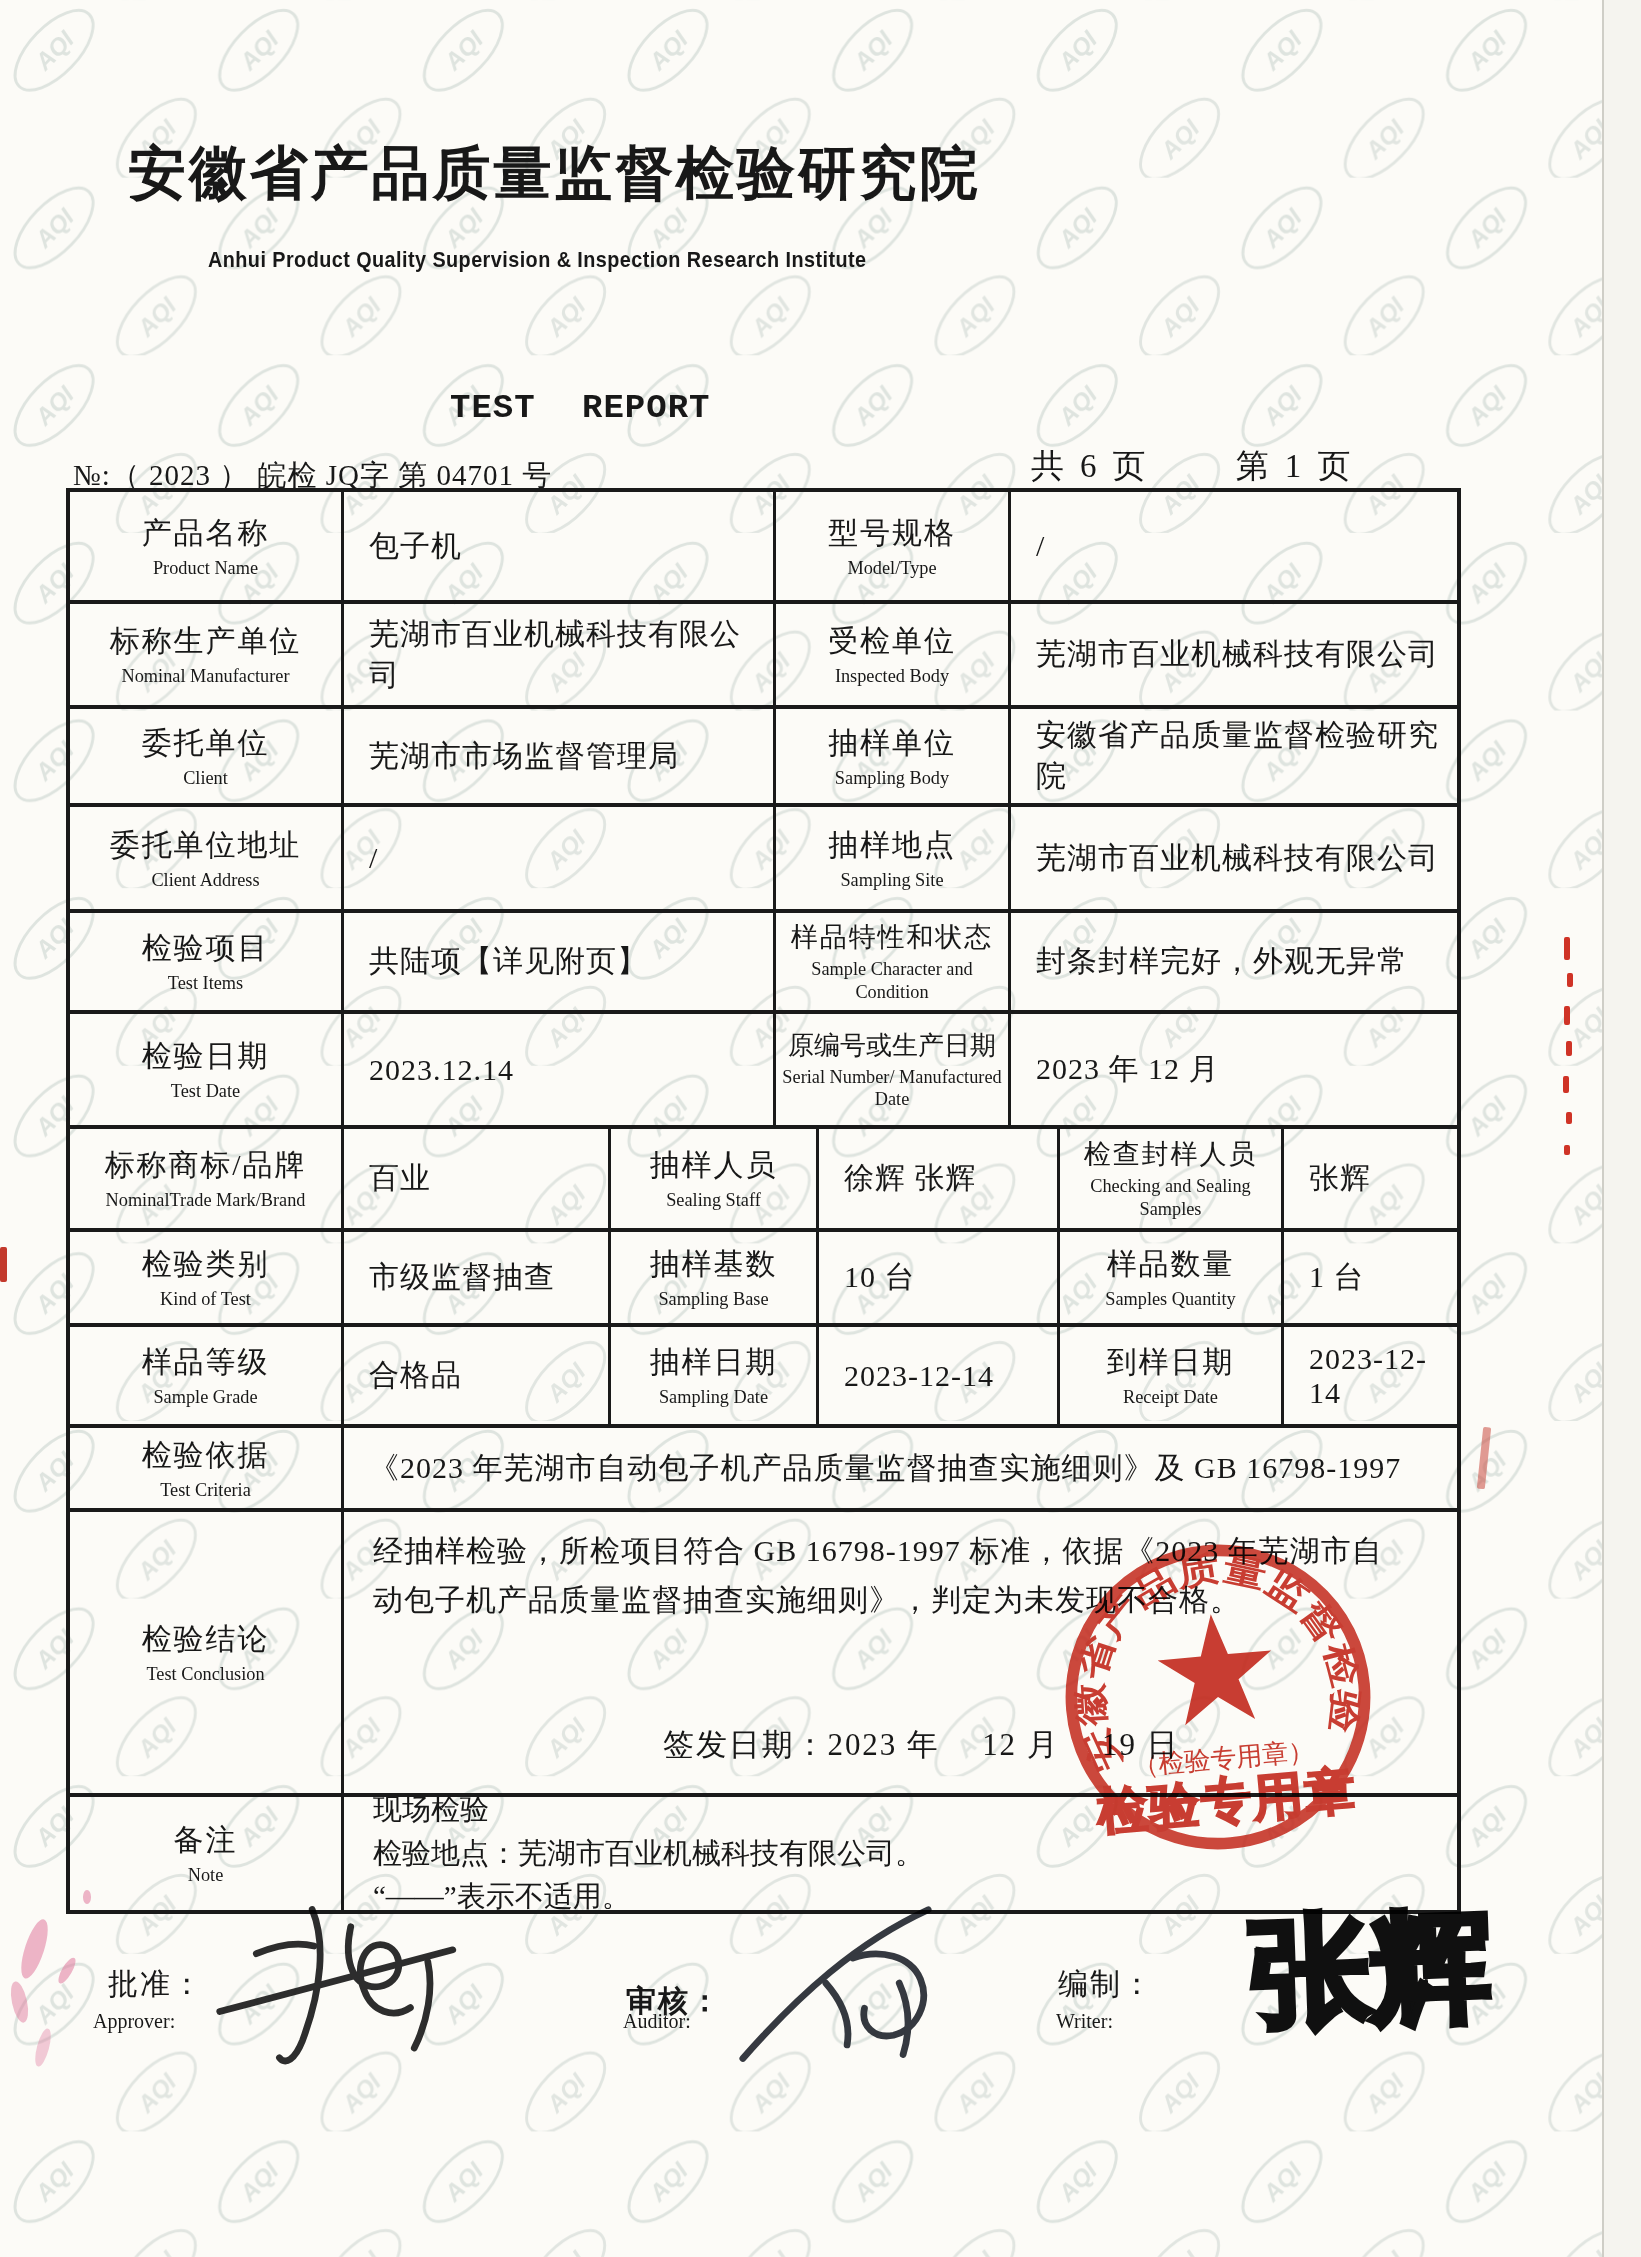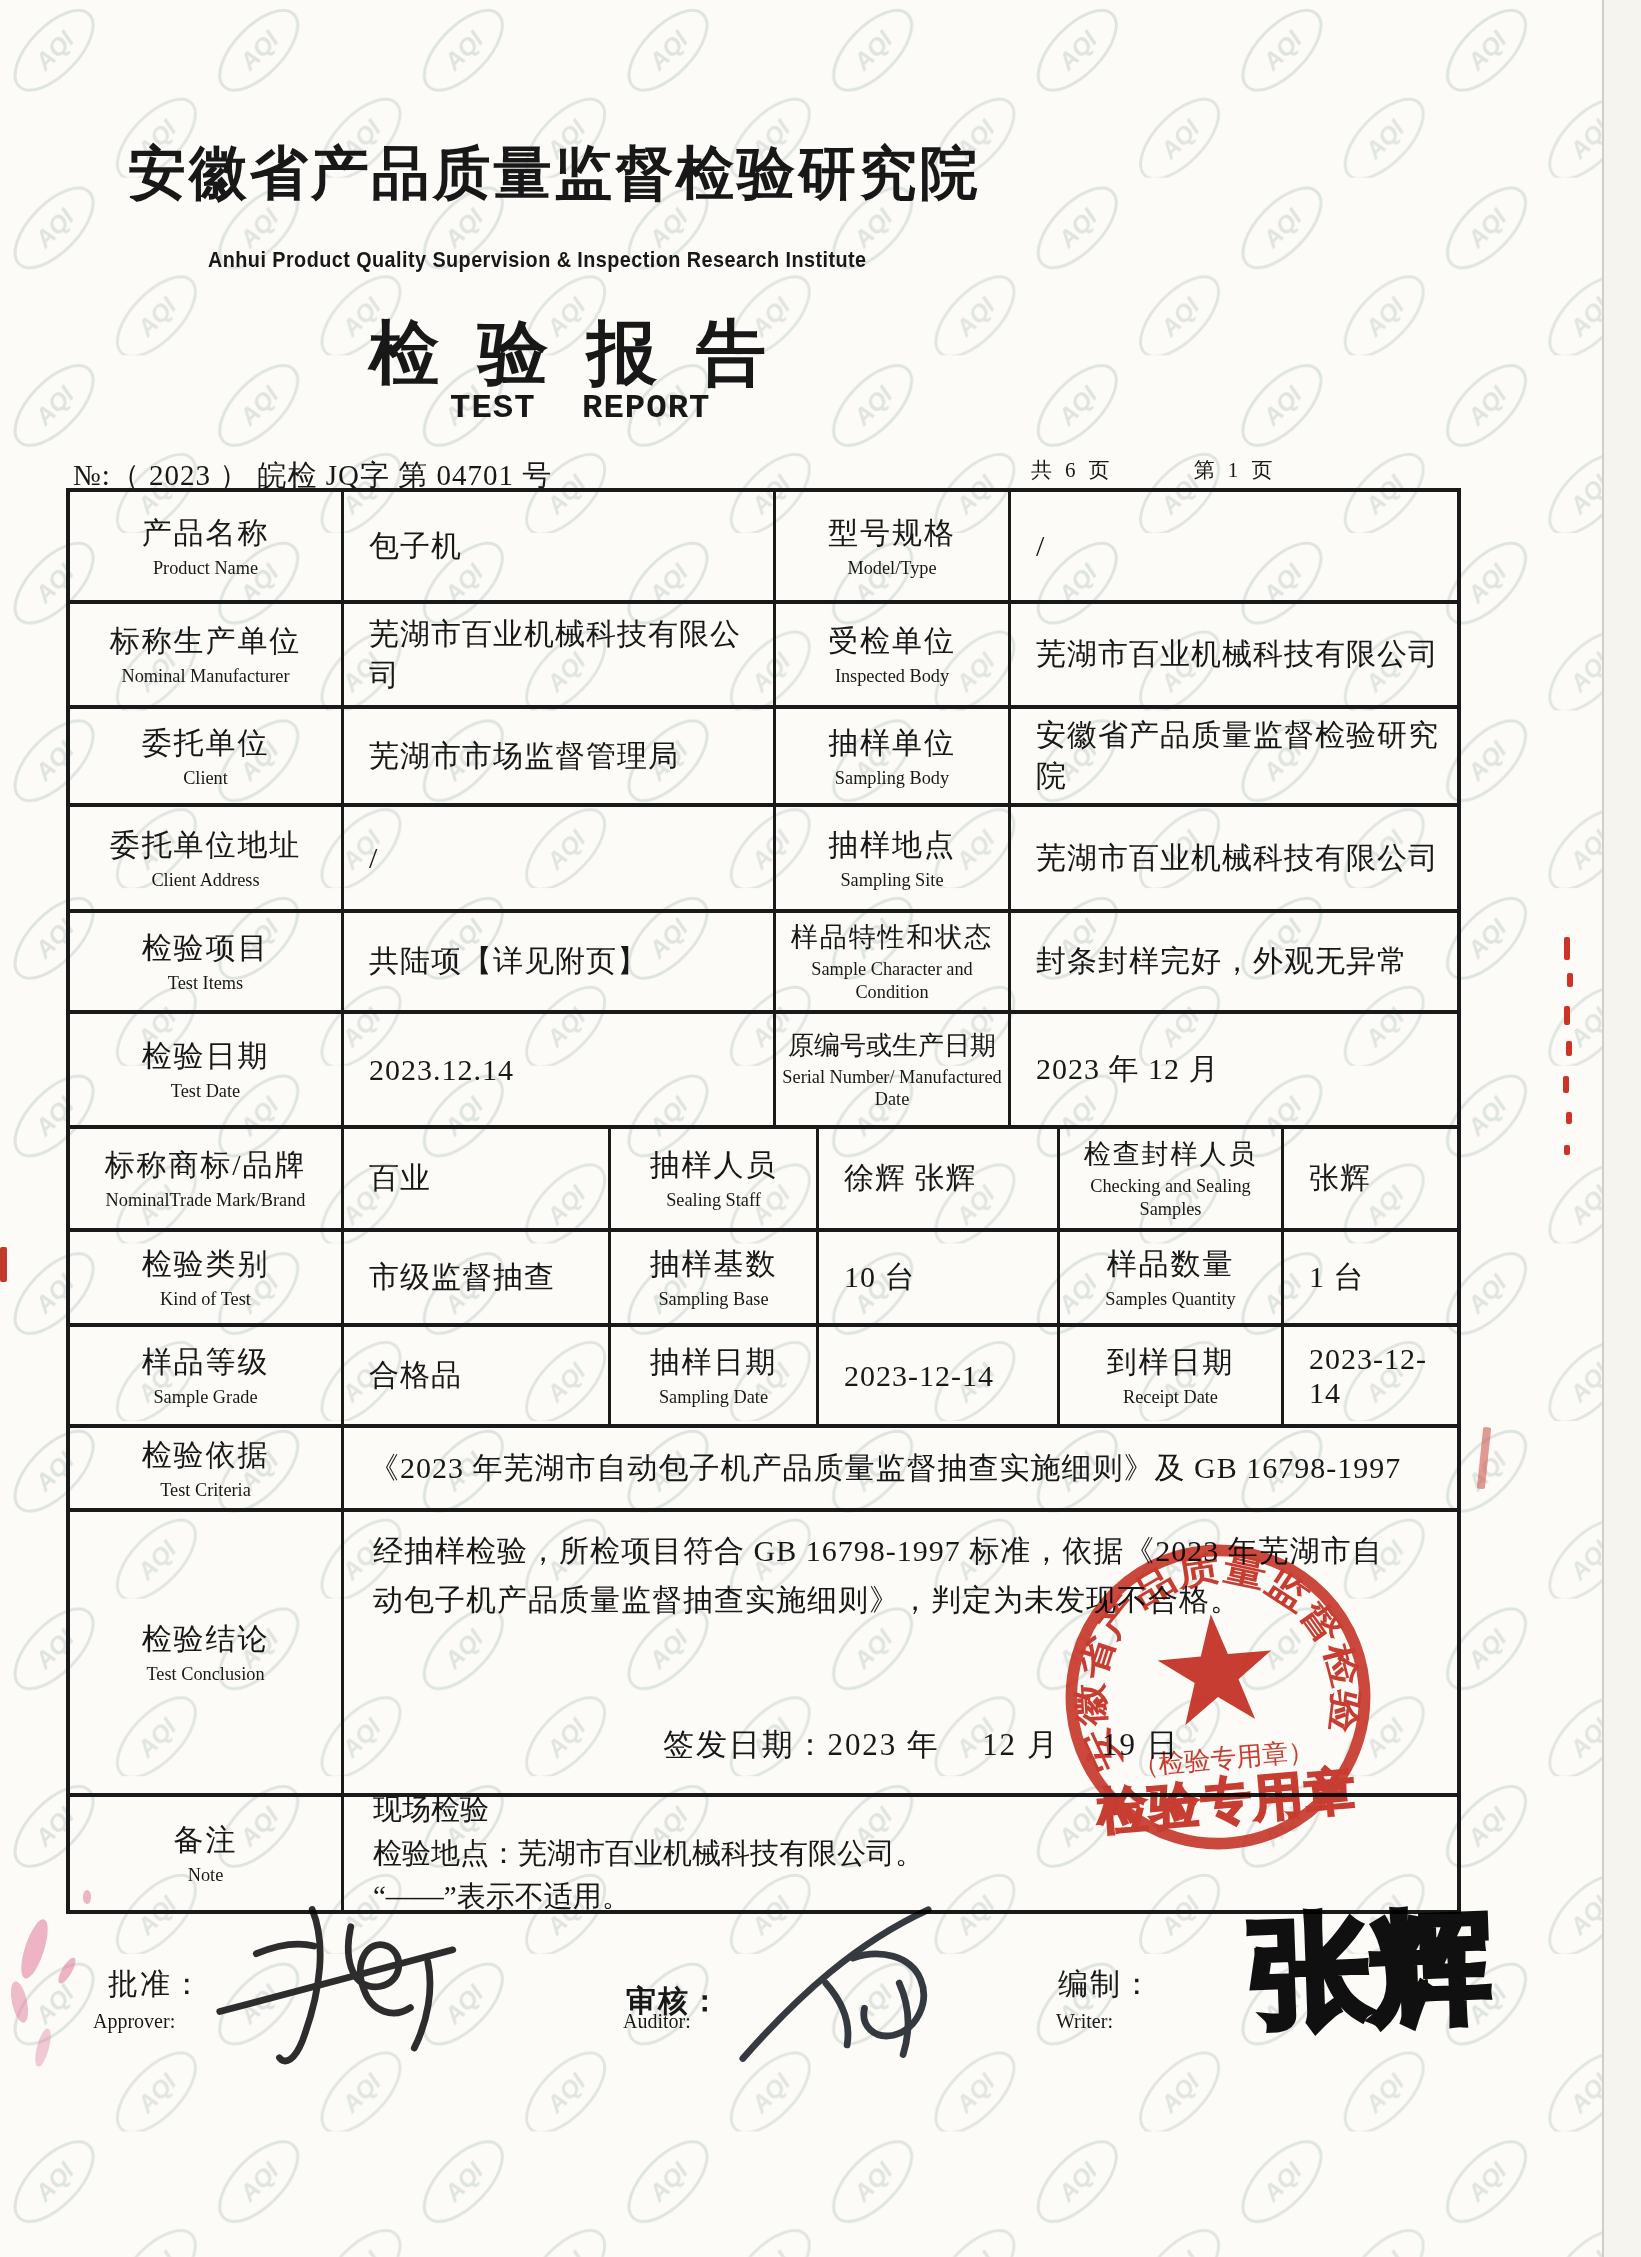--- a/index.html
+++ b/index.html
@@ -9,21 +9,21 @@
   .content{position:absolute;inset:0;z-index:1;}
   .abs{position:absolute;}
   
   .inst-cn{left:128px;top:135px;font-size:58px;font-weight:bold;letter-spacing:2.9px;white-space:nowrap;}
   .inst-en{left:208px;top:247px;font-size:22px;font-weight:bold;font-family:"Liberation Sans",sans-serif;
            transform:scaleX(.9);transform-origin:left;white-space:nowrap;letter-spacing:0.5px;}
   .title-cn{left:369px;top:307px;font-size:70px;font-weight:bold;letter-spacing:39px;white-space:nowrap;}
   .title-en{left:450px;top:389px;font-size:34px;font-weight:bold;font-family:"Liberation Mono",monospace;
             word-spacing:25px;letter-spacing:1px;white-space:nowrap;}
   .repno{left:73px;top:456px;font-size:29px;white-space:nowrap;letter-spacing:1px;}
-  .pginfo{left:1031px;top:456px;font-size:21px;white-space:nowrap;letter-spacing:3.9px;}
+  .pginfo{left:1031px;top:444px;font-size:33px;white-space:nowrap;letter-spacing:3.9px;}
   
   .tbl{position:absolute;left:66px;top:488px;width:1395px;border:4.8px solid #1a1a1a;box-sizing:border-box;}
   .row{display:flex;border-top:4.8px solid #1a1a1a;box-sizing:border-box;}
   .row.first{border-top:none;}
   .cell{border-left:3.9px solid #1a1a1a;box-sizing:border-box;display:flex;flex-direction:column;
         justify-content:center;align-items:center;overflow:hidden;}
   .cell.cfirst{border-left:none;}
   .lab .cn{font-size:30px;letter-spacing:1.9px;text-align:center;}
   .lab .en{font-size:18.3px;margin-top:2.9px;text-align:center;line-height:1.25;padding:0 5.8px;}
   .val{align-items:flex-start;padding-left:25px;padding-right:9.7px;font-size:30px;letter-spacing:1px;}
@@ -65,21 +65,20 @@
         </g>
       </pattern>
     </defs>
     <rect width="1700" height="2338" fill="url(#wm)" opacity="0.8"></rect>
   </svg>
 
   <div class="content">
 
     <div class="abs inst-cn">安徽省产品质量监督检验研究院</div>
     <div class="abs inst-en">Anhui Product  Quality Supervision &amp; Inspection Research Institute</div>
-    <div class="abs title-cn">检验报告</div>
     <div class="abs title-en">TEST REPORT</div>
     <div class="abs repno">№:（ 2023 ） 皖检 JQ字 第 04701 号</div>
     <div class="abs pginfo">
       <span>共 6 页</span>
       <span style="display:inline-block;width:62px;"></span>
       <span>第 1 页</span>
     </div>
 
     <div class="tbl">
 

